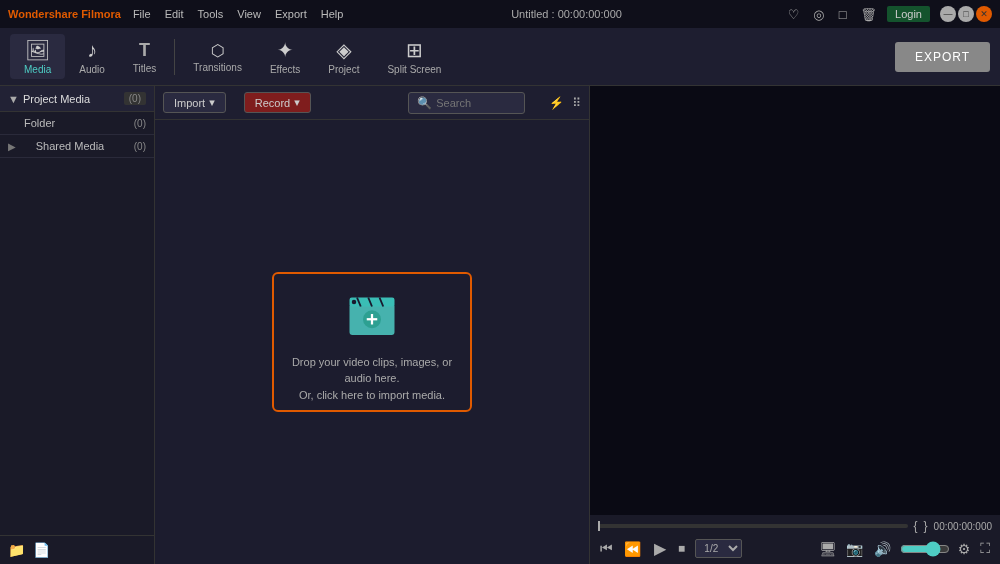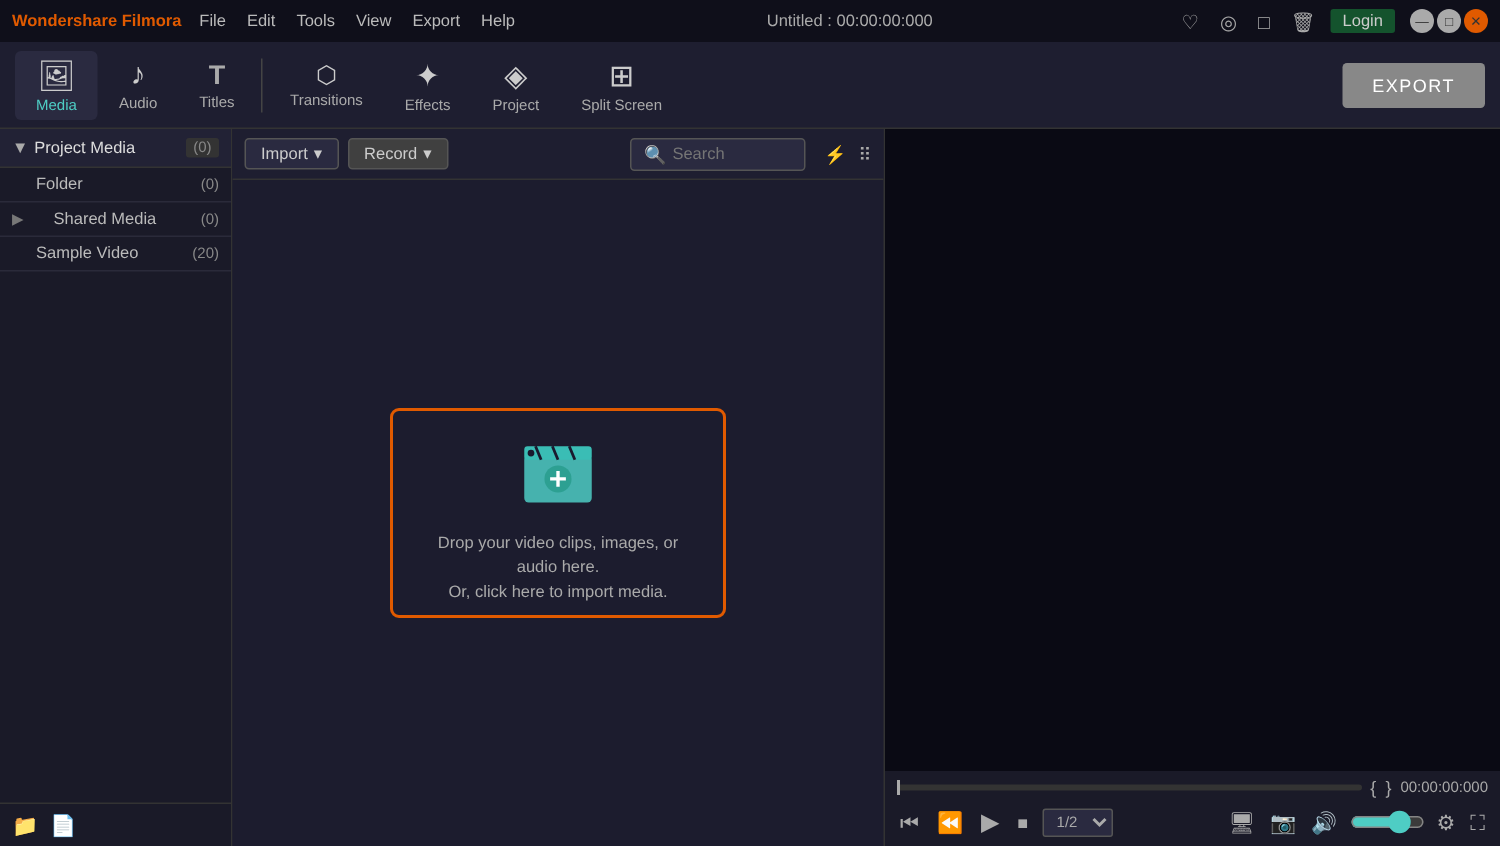--- a/index.html
+++ b/index.html
@@ -42,30 +42,30 @@
     .pm-count { font-size: 10px; color: #888; background: #333; padding: 1px 5px; border-radius: 2px; }
     .media-item { display: flex; align-items: center; padding: 5px 8px; cursor: pointer; border-bottom: 1px solid #2a2a3a; }
     .media-item-label { font-size: 11px; color: #bbb; flex: 1; padding-left: 16px; }
     .media-item-count { font-size: 10px; color: #888; }
     .media-item-arrow { color: #777; margin-right: 4px; font-size: 10px; }
     .left-panel-bottom { margin-top: auto; display: flex; align-items: center; padding: 6px 8px; gap: 8px; border-top: 1px solid #333; }
     .lp-btn { color: #aaa; cursor: pointer; font-size: 14px; }
 
     
     .center-panel { flex: 1; background: #1c1c2e; display: flex; flex-direction: column; border-right: 1px solid #333; }
-    .center-toolbar { display: flex; align-items: center; padding: 4px 8px; background: #1e1e30; border-bottom: 1px solid #333; gap: 6px; height: 34px; }
+    .center-toolbar { display: flex; align-items: center; padding: 4px 8px; background: #1e1e30; border-bottom: 1px solid #333; gap: 18px; height: 34px; }
     .import-btn { display: flex; align-items: center; background: #2a2a40; border: 1px solid #555; color: #ccc; padding: 3px 10px; border-radius: 3px; cursor: pointer; font-size: 11px; gap: 4px; }
-    .record-btn { display: flex; align-items: center; background: #404040; border: 1px solid #555; color: #ccc; padding: 3px 10px; border-radius: 3px; cursor: pointer; font-size: 11px; gap: 4px; }
+    .record-btn { display: flex; align-items: center; background: #7f1d1d; border: 1px solid #555; color: #ccc; padding: 3px 10px; border-radius: 3px; cursor: pointer; font-size: 11px; gap: 4px; }
     .search-box { display: flex; align-items: center; background: #2a2a40; border: 1px solid #555; border-radius: 3px; padding: 3px 8px; margin-left: auto; gap: 4px; }
     .search-box input { background: none; border: none; color: #ccc; font-size: 11px; outline: none; width: 80px; }
     .center-icons { display: flex; gap: 8px; margin-left: 6px; color: #aaa; }
 
     
     .drop-zone-container { flex: 1; display: flex; align-items: center; justify-content: center; }
-    .drop-zone { border: 2px solid #e05a00; border-radius: 6px; width: 224px; height: 140px; display: flex; flex-direction: column; align-items: center; justify-content: center; padding: 16px; text-align: center; }
+    .drop-zone { border: 2px solid #e05a00; border-radius: 6px; width: 200px; height: 140px; display: flex; flex-direction: column; align-items: center; justify-content: center; padding: 16px; text-align: center; }
     .drop-zone-icon { margin-bottom: 10px; }
     .drop-zone-text { font-size: 11px; color: #aaa; line-height: 1.5; }
 
     
     .clapper-svg { width: 60px; height: 60px; }
 
     
     .right-panel { width: 410px; background: #111120; display: flex; flex-direction: column; }
     .preview-area { flex: 1; background: #0a0a14; display: flex; align-items: center; justify-content: center; }
     .preview-controls { background: #1a1a28; padding: 4px 8px; }
@@ -155,24 +155,20 @@
     </div>
     <div class="media-item">
       <span class="media-item-label">Folder</span>
       <span class="media-item-count">(0)</span>
     </div>
     <div class="media-item">
       <span class="media-item-arrow">▶</span>
       <span class="media-item-label">Shared Media</span>
       <span class="media-item-count">(0)</span>
     </div>
-    <div class="media-item">
-      <span class="media-item-label">Sample Video</span>
-      <span class="media-item-count">(20)</span>
-    </div>
     <div class="left-panel-bottom">
       <span class="lp-btn">📁</span>
       <span class="lp-btn">📄</span>
     </div>
   </div>
 
   <div class="center-panel">
     <div class="center-toolbar">
       <div class="import-btn">
         <span>Import</span>

